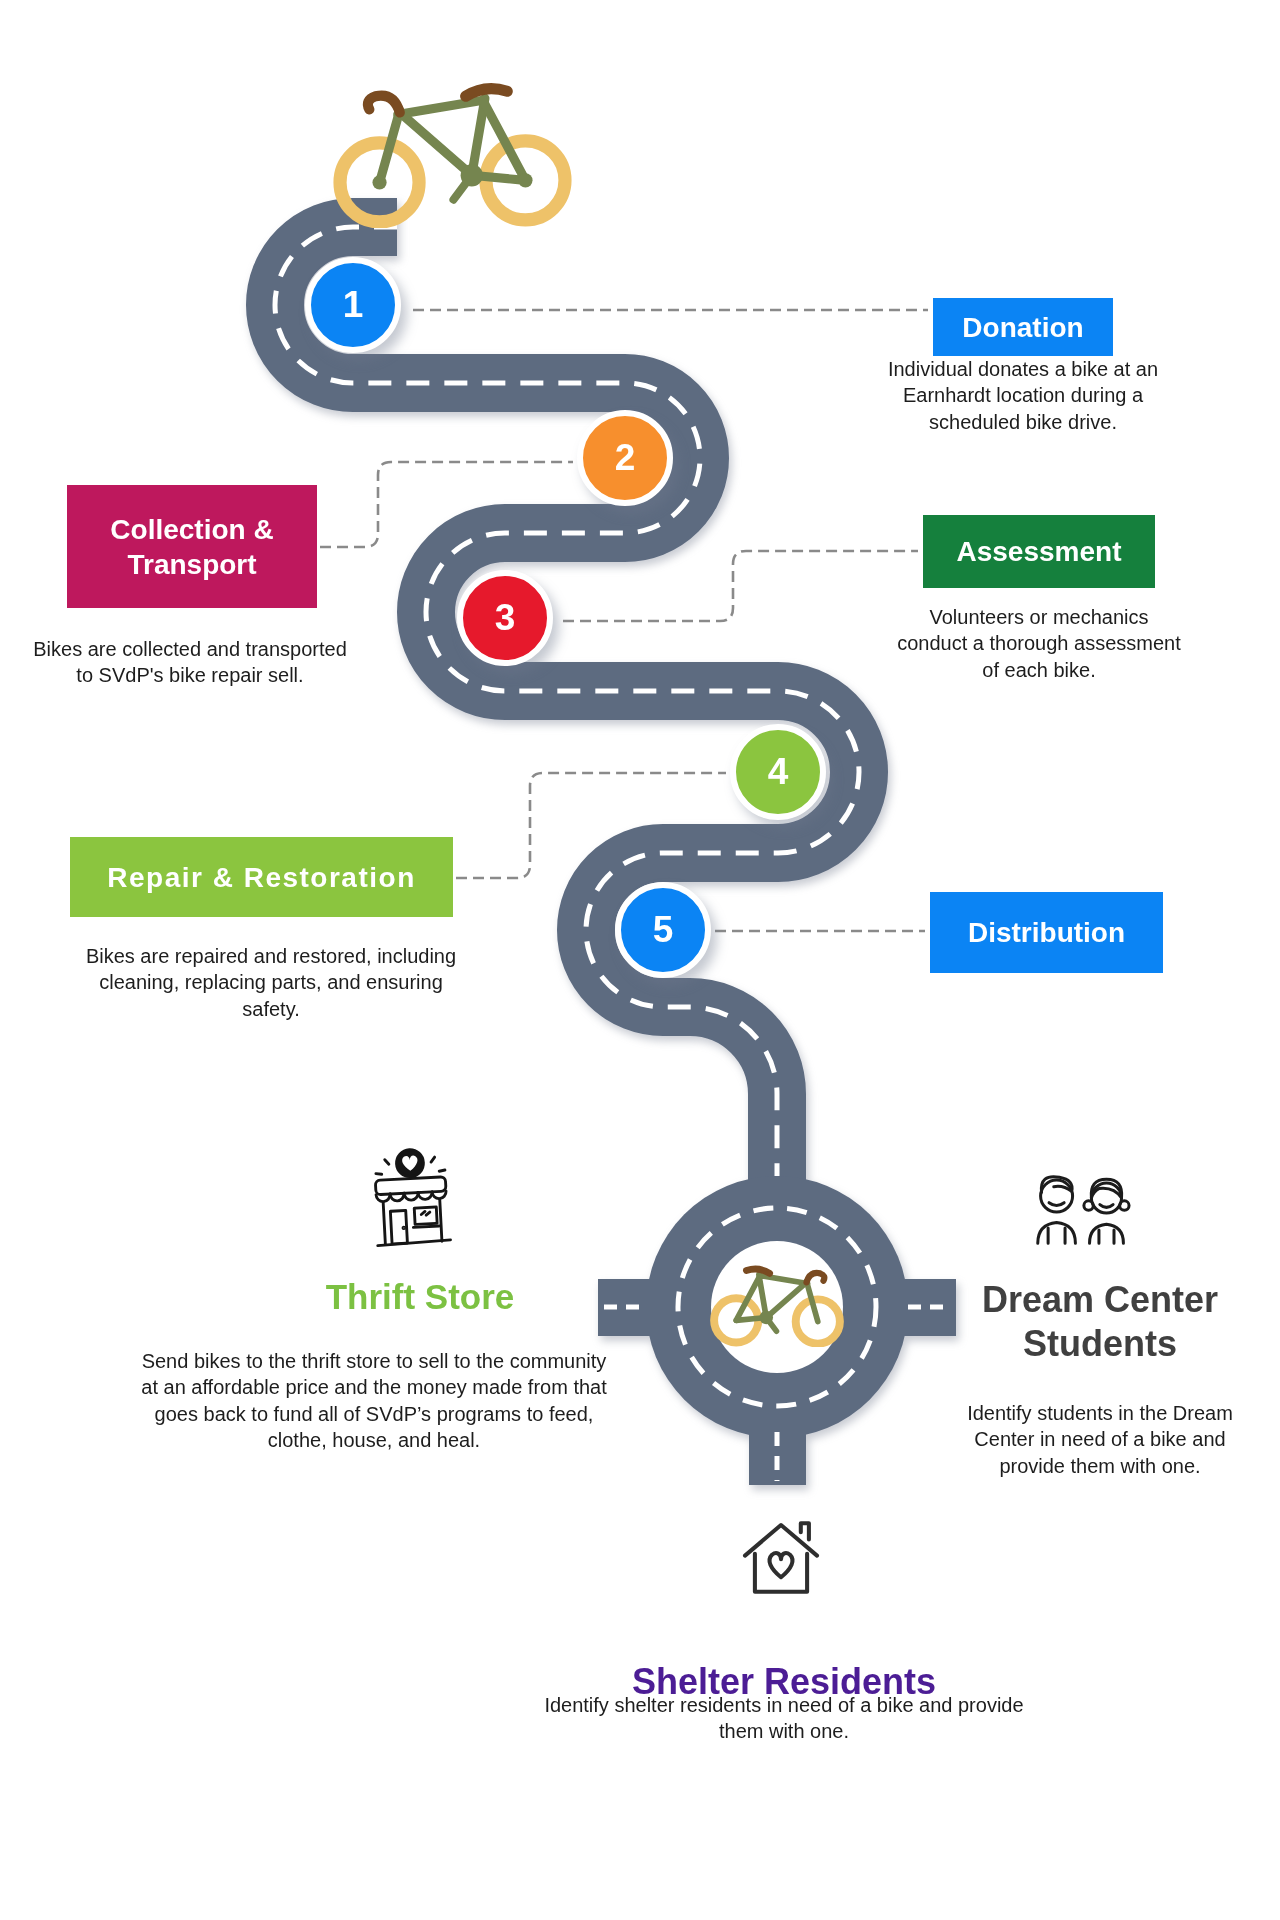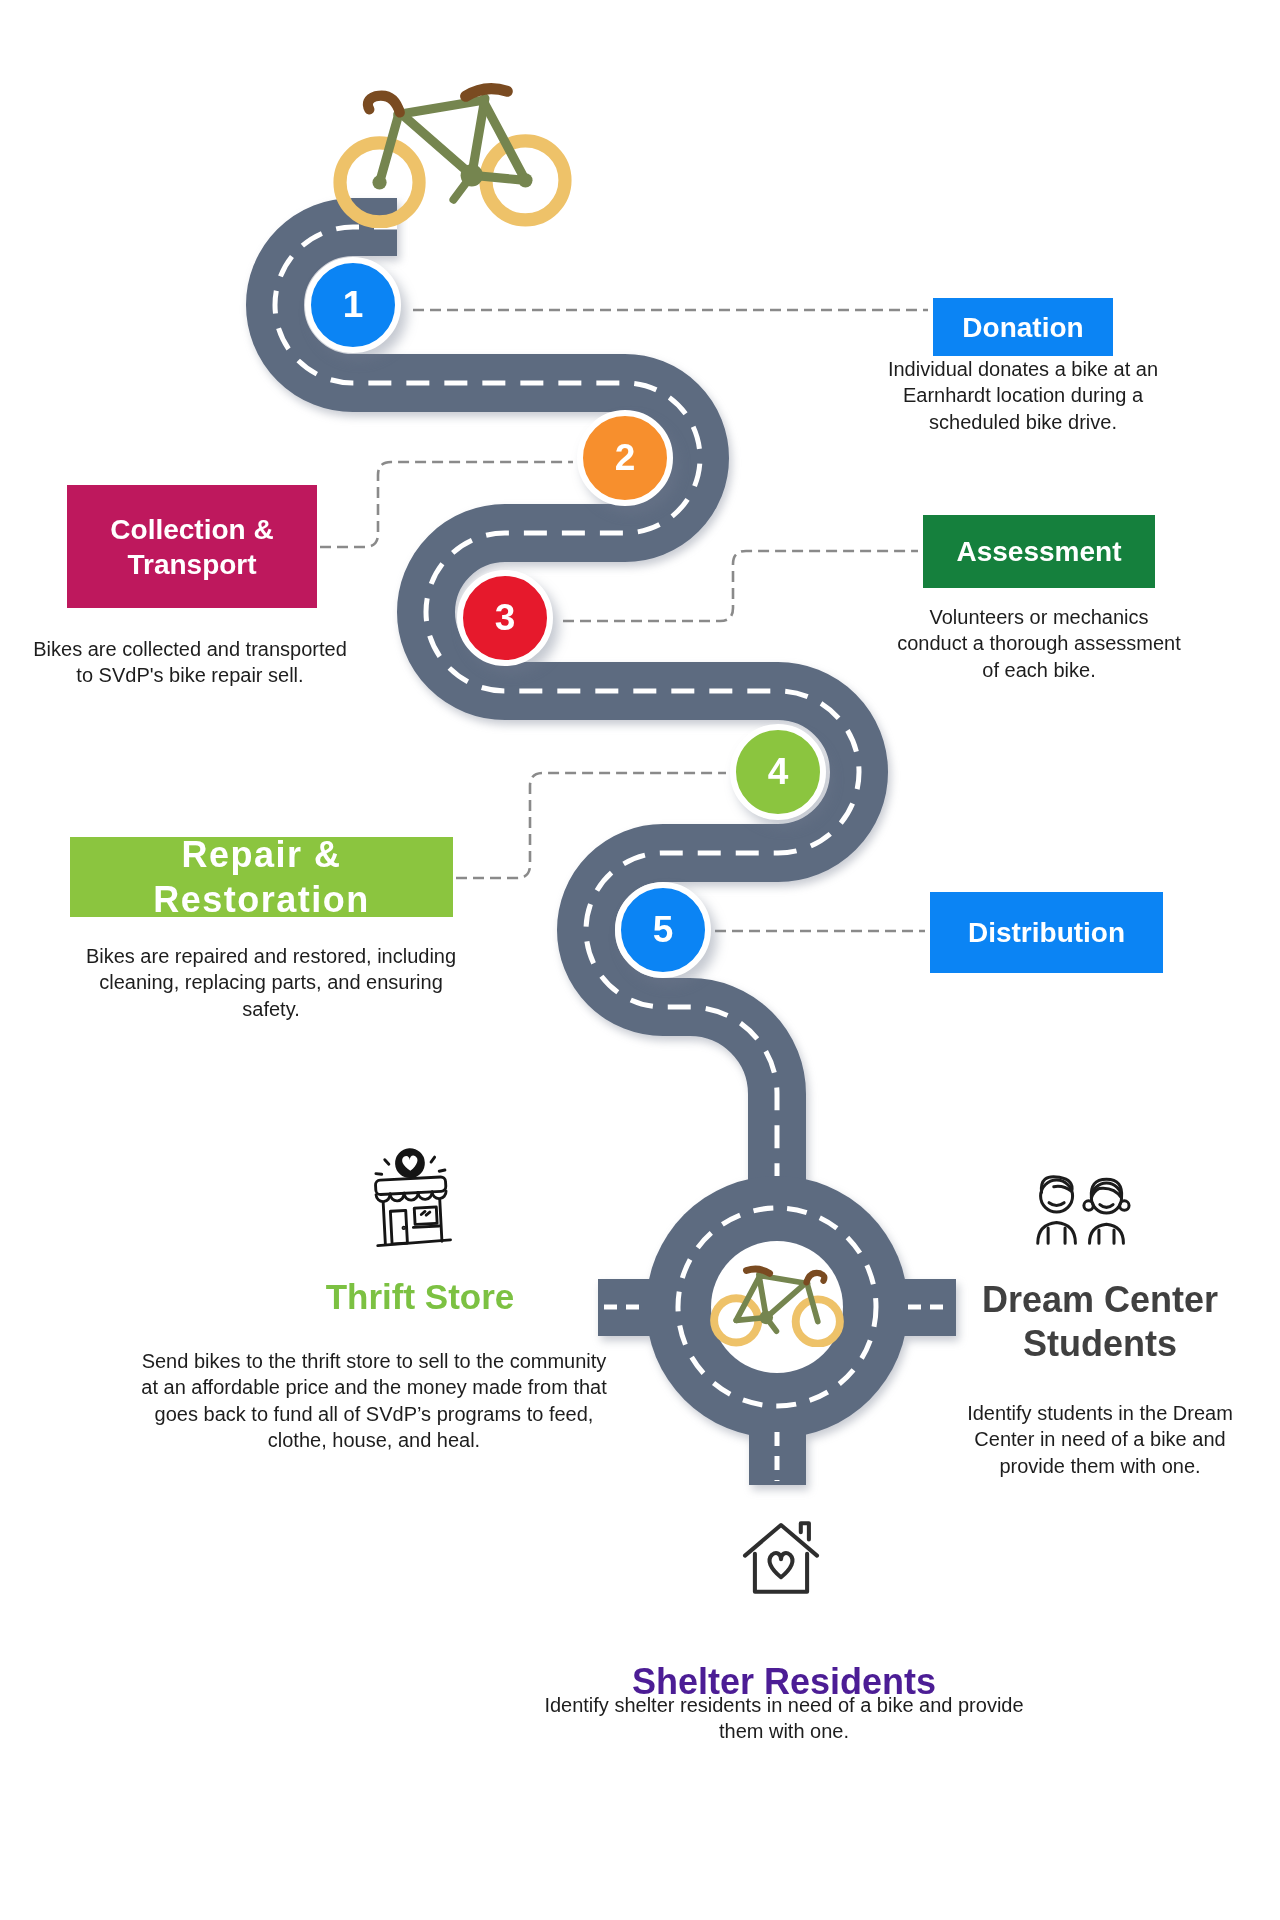--- a/index.html
+++ b/index.html
@@ -7,21 +7,21 @@
           font-family:"Liberation Sans",sans-serif;}
   .abs{position:absolute;}
   svg{display:block;}
 
   
   .step-box{position:absolute;display:flex;align-items:center;justify-content:center;
             color:#ffffff;font-weight:bold;text-align:center;white-space:pre-line;line-height:1.25;}
   .box-donation{left:933px;top:298px;width:180px;height:58px;background:#0b84f4;font-size:28px;}
   .box-collection{left:67px;top:485px;width:250px;height:123px;background:#be185d;font-size:28px;}
   .box-assessment{left:923px;top:515px;width:232px;height:73px;background:#15803d;font-size:28px;}
-  .box-repair{left:70px;top:837px;width:383px;height:80px;background:#8bc53f;font-size:36px;letter-spacing:1.5px;}
+  .box-repair{left:70px;top:837px;width:383px;height:80px;background:#8bc53f;font-size:28px;letter-spacing:1.5px;}
   .box-distribution{left:930px;top:892px;width:233px;height:81px;background:#0b84f4;font-size:28px;}
 
   
   .desc{position:absolute;color:#1d1d1d;font-size:20px;line-height:1.32;text-align:center;white-space:pre-line;}
   .desc-donation{left:863px;top:356px;width:320px;}
   .desc-collection{left:20px;top:636px;width:340px;}
   .desc-assessment{left:879px;top:604px;width:320px;}
   .desc-repair{left:71px;top:943px;width:400px;}
   .desc-thrift{left:119px;top:1348px;width:510px;}
   .desc-dream{left:950px;top:1400px;width:300px;}

